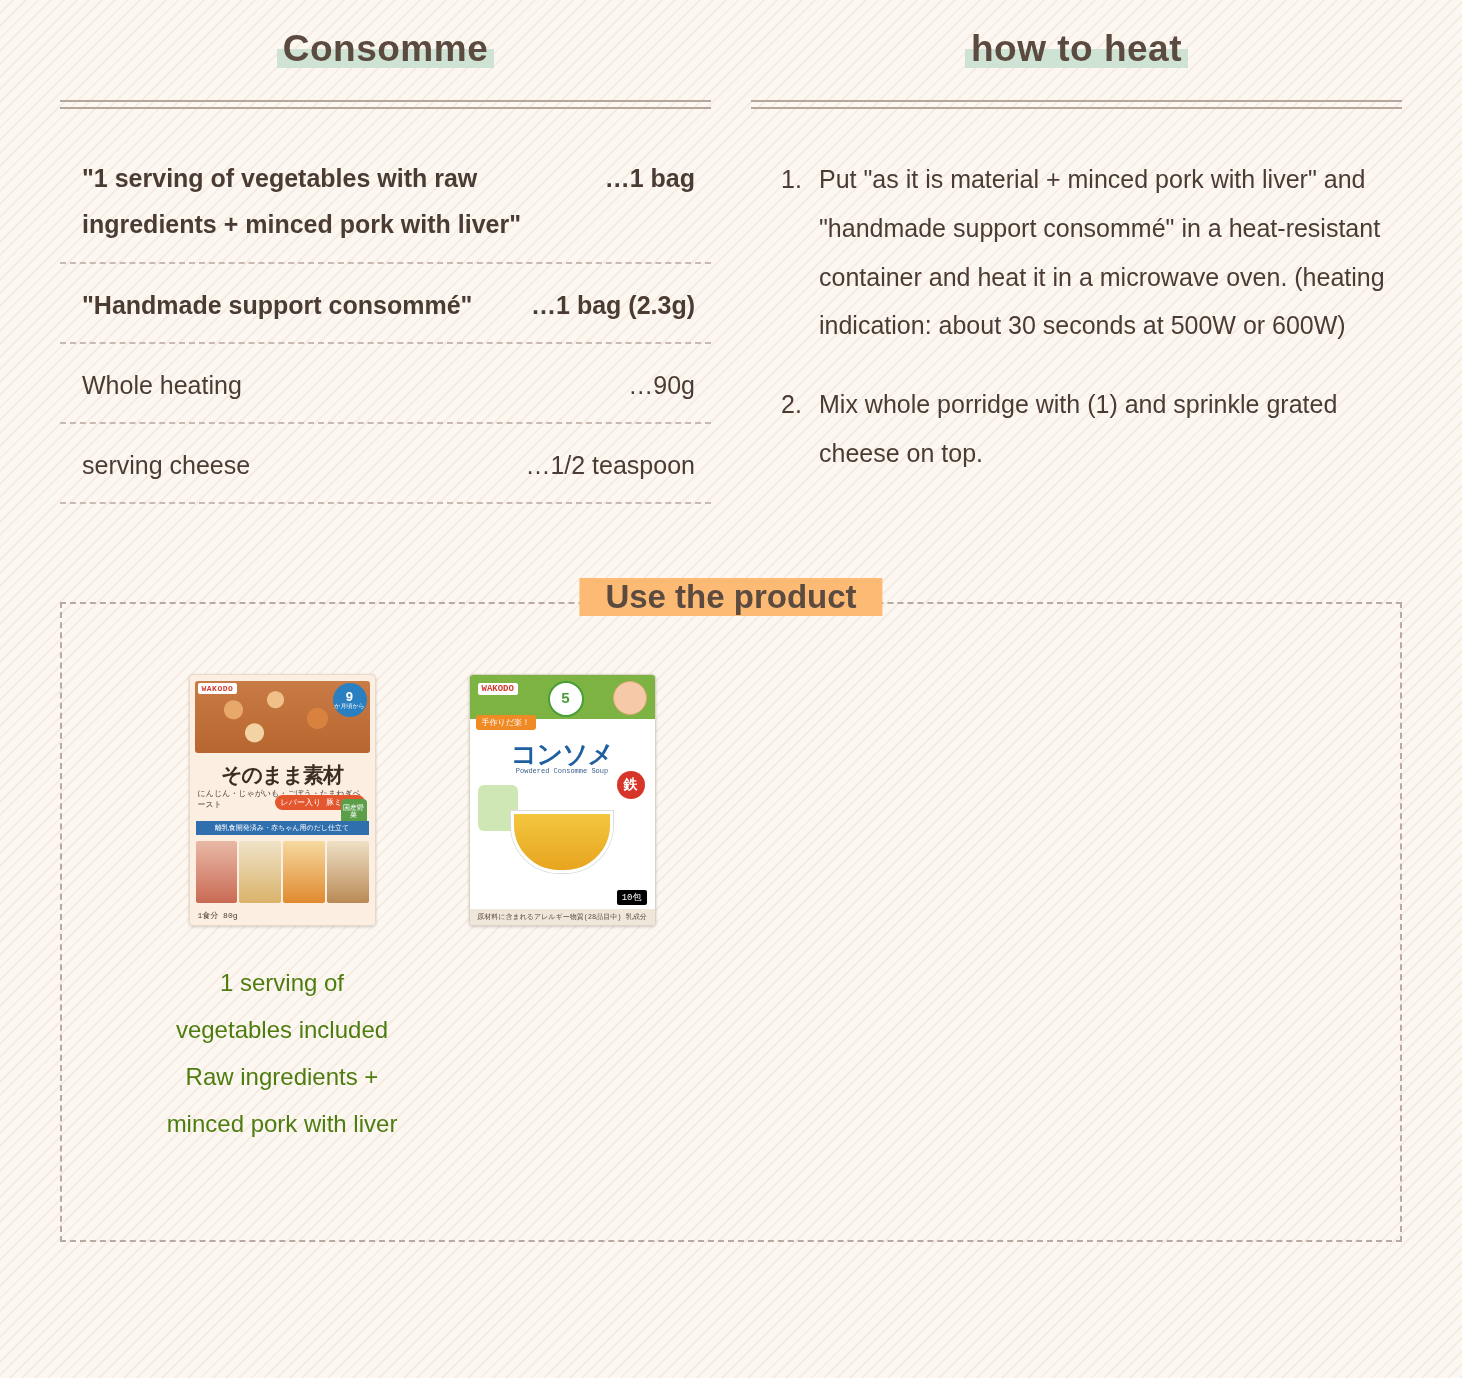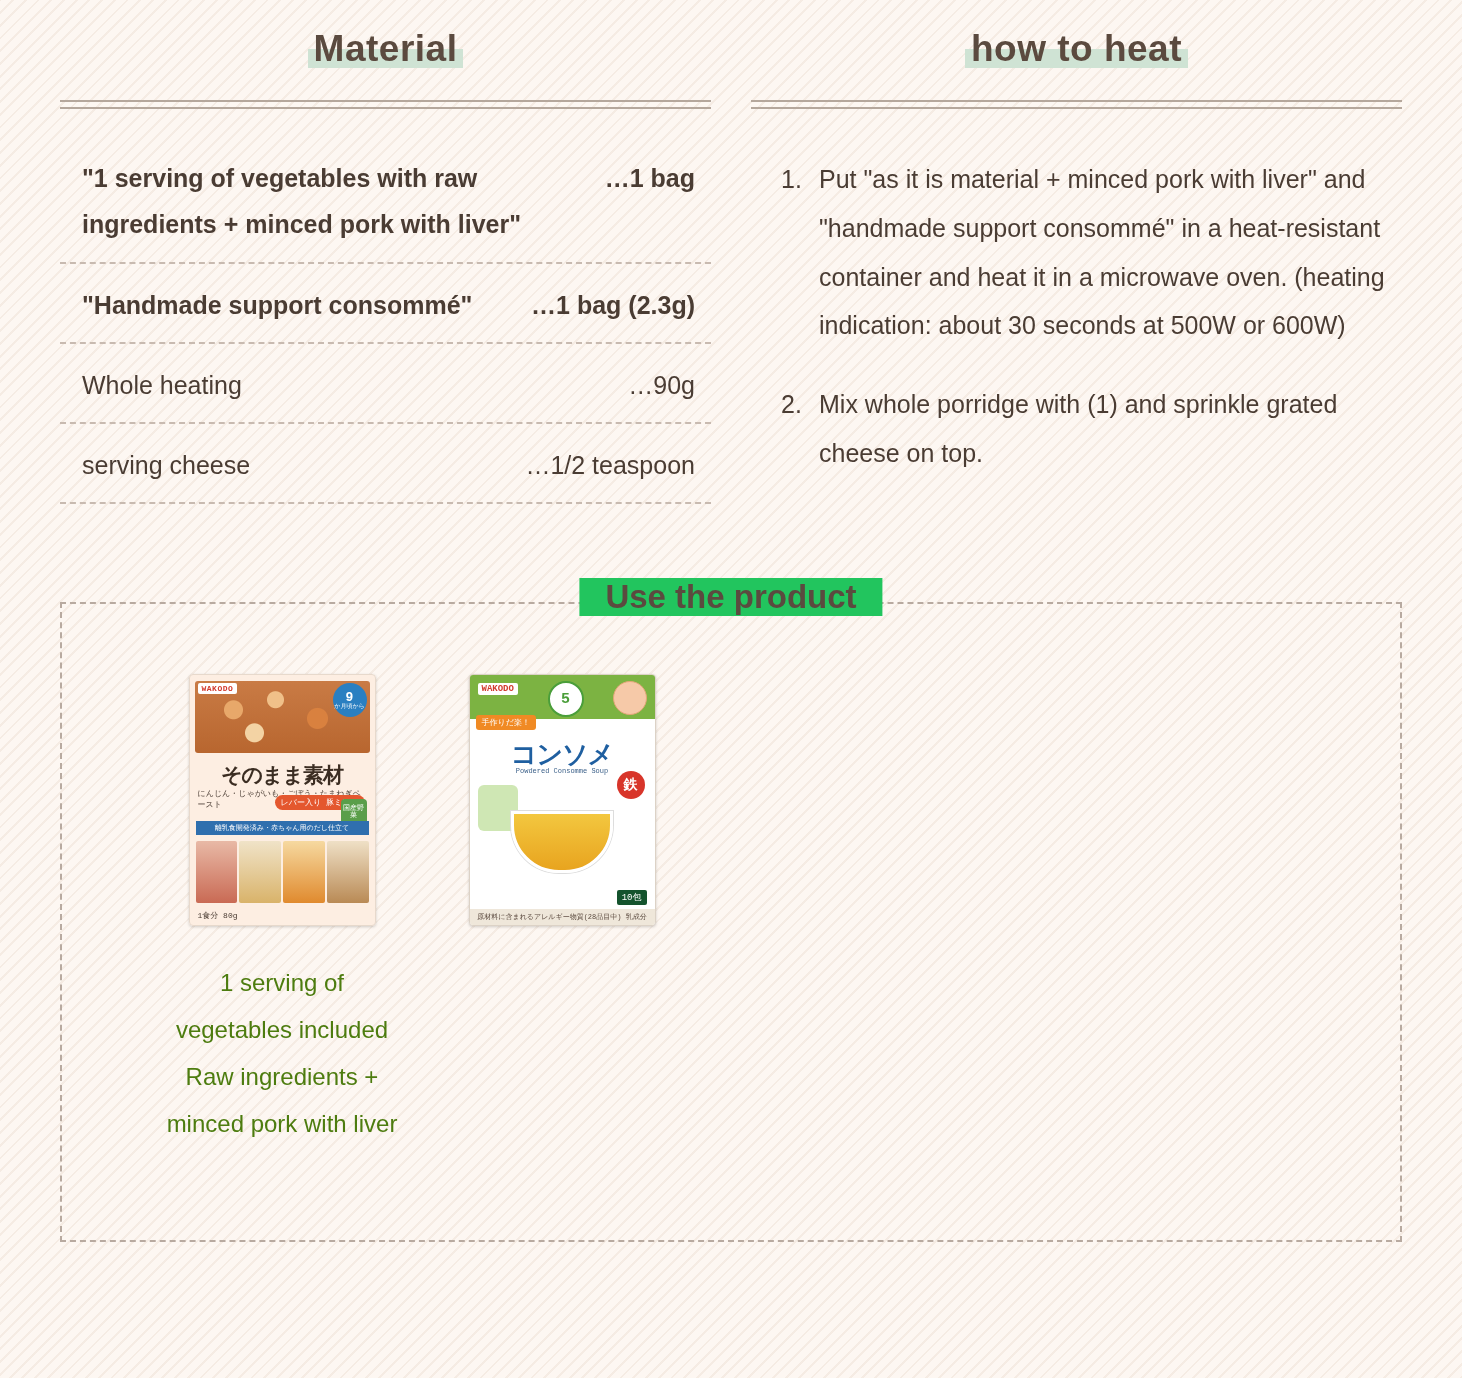--- a/index.html
+++ b/index.html
@@ -139,21 +139,21 @@
     border: 2px dashed #b8aaa0;
     padding: 70px 40px 60px 40px;
     box-sizing: border-box;
     min-height: 640px;
   }
   .product-box-title {
     position: absolute;
     top: -26px;
     left: 50%;
     transform: translateX(-50%);
-    background: #22c55e;
+    background: #fdba74;
     padding: 0 26px;
     font-size: 33px;
     font-weight: bold;
     color: #5b4a3f;
     white-space: nowrap;
   }
 
   .products {
     display: flex;
     gap: 40px;
@@ -432,37 +432,37 @@
     font-size: 7px;
     color: #5b4a3f;
     display: flex;
     align-items: center;
     justify-content: center;
   }
   .box-pkg .count {
     position: absolute;
     bottom: 20px;
     right: 8px;
-    background: #14532d;
+    background: #000000;
     color: #fff;
     font-size: 9px;
     padding: 1px 5px;
     border-radius: 2px;
   }
 </style>
 </head>
 <body>
 
 <div class="page">
 
   <div class="columns">
 
     <div class="col">
       <div class="section-title">
-        <span class="title-inner">Material</span>
+        <span class="title-inner">Consomme</span>
       </div>
       <div class="double-rule"></div>
 
       <ul class="mat-list">
         <li class="mat-row bold">
           <span class="mat-name">"1 serving of vegetables with raw ingredients + minced pork with liver"</span>
           <span class="mat-amount">…1 bag</span>
         </li>
         <li class="mat-row bold">
           <span class="mat-name">"Handmade support consommé"</span>

